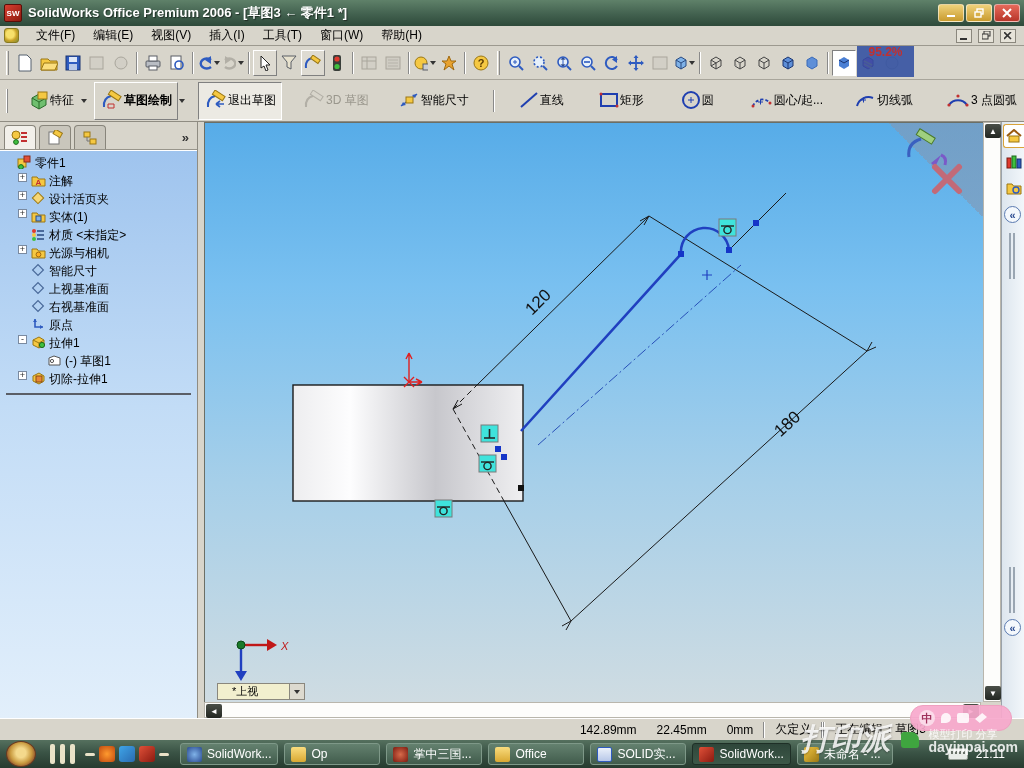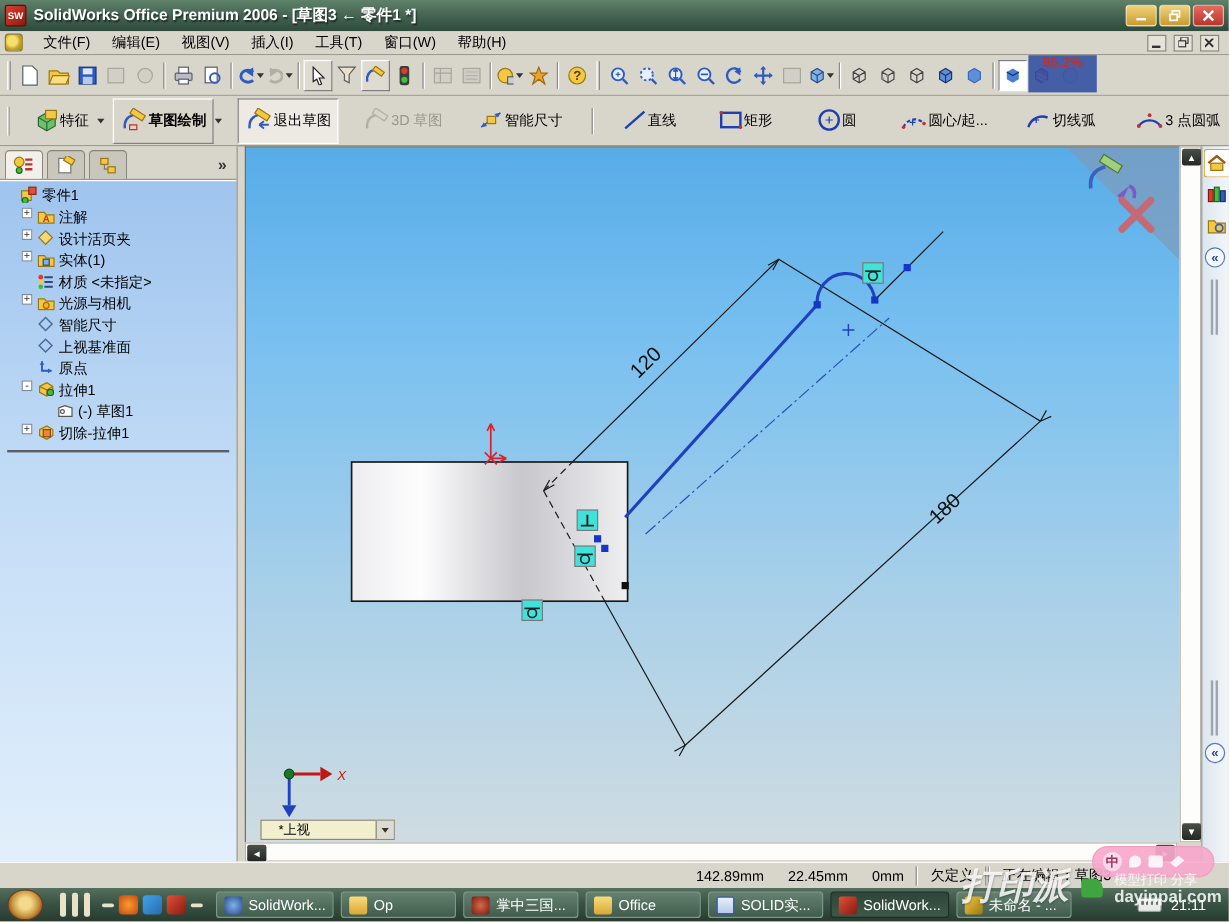--- a/index.html
+++ b/index.html
@@ -72,21 +72,21 @@
   .trow .tl { font-size:12px; color:#000; }
   .ind1 { padding-left:14px; } .ind2 { padding-left:30px; }
   .rollback { margin:4px 6px 0 4px; border-top:2px solid #5A5E66; }
 
   
   .graphics { position:absolute; left:204px; top:122px; width:779px; height:580px;
     background:linear-gradient(180deg,#57ACE8 0%,#79C0F0 28%,#A6CFE9 62%,#CFDCE2 100%);
     border-left:1px solid #6B6F66; border-top:1px solid #6B6F66; overflow:hidden; }
   .confirm-corner { position:absolute; right:0; top:0; width:94px; height:94px;
     background:linear-gradient(225deg,rgba(130,152,180,.62) 50%,rgba(130,152,180,0) 50%); }
-  .view-combo { position:absolute; left:12px; bottom:2px; width:112px; height:17px; background:#F2EFCE;
+  .view-combo { position:absolute; left:12px; bottom:2px; width:88px; height:17px; background:#F2EFCE;
     border:1px solid #8A877D; display:flex; align-items:center; }
   .view-combo .vtext { flex:1; padding-left:14px; font-size:11px; color:#000; }
   .view-combo .varrow { width:15px; height:15px; background:#DDDACF; border-left:1px solid #8A877D;
     display:flex; align-items:center; justify-content:center; }
   .view-combo .varrow .dd { width:0; height:0; border-left:3px solid transparent; border-right:3px solid transparent; border-top:4px solid #333; }
 
   
   .hscroll { position:absolute; left:204px; top:702px; width:777px; height:16px; background:#FDFDFB; border:1px solid #B9B6AC; display:flex; justify-content:space-between; }
   .vscroll { position:absolute; left:983px; top:122px; width:18px; height:580px; background:#FDFDFB; border:1px solid #B9B6AC; display:flex; flex-direction:column; justify-content:space-between; }
   .sb-btn { width:16px; height:14px; background:linear-gradient(180deg,#4A4F48,#232722); color:#fff; font-size:8px;
@@ -638,20 +638,29 @@
             <svg width="14" height="14">
               <rect x="3.2" y="3.2" width="7.6" height="7.6" transform="rotate(45 7 7)" fill="none" stroke="#4A6A9A" stroke-width="1.2"></rect>
             </svg>
           </span>
         <span class="tl">上视基准面</span>
       </div>
       <div class="trow ind1">
         <span class="exp"></span>
         <span class="ti">
             <svg width="14" height="14">
+              <rect x="3.2" y="3.2" width="7.6" height="7.6" transform="rotate(45 7 7)" fill="none" stroke="#4A6A9A" stroke-width="1.2"></rect>
+            </svg>
+          </span>
+        <span class="tl">右视基准面</span>
+      </div>
+      <div class="trow ind1">
+        <span class="exp"></span>
+        <span class="ti">
+            <svg width="14" height="14">
               <path d="M4,2 V10 H12" fill="none" stroke="#2E5BC0" stroke-width="1.6"></path>
               <path d="M4,2 l-2,3 h4 z M12,10 l-3,-2 v4 z" fill="#2E5BC0"></path>
             </svg>
           </span>
         <span class="tl">原点</span>
       </div>
       <div class="trow ind1">
         <span class="exp">-</span>
         <span class="ti">
             <svg width="15" height="14">

